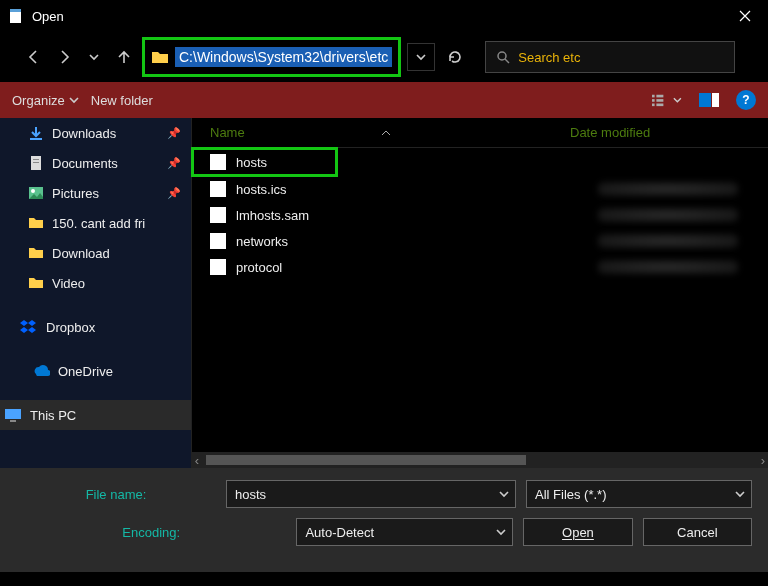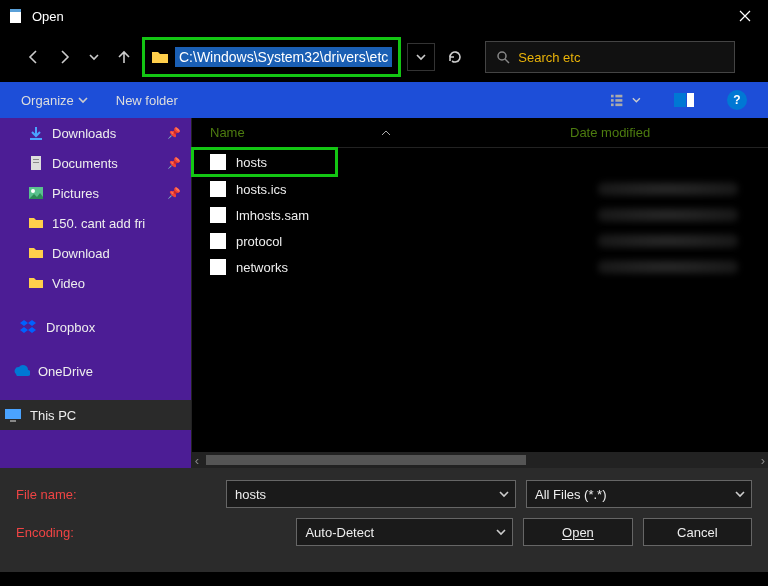--- a/index.html
+++ b/index.html
@@ -32,46 +32,46 @@
     font-size: 14px; white-space: nowrap;
   }
   .dd-caret { width: 28px; height: 28px; border:1px solid #333; display:flex;align-items:center;justify-content:center;}
   .refresh { width: 28px; height: 28px; display:flex;align-items:center;justify-content:center;}
   .searchbox {
     flex: 1; height: 32px; border:1px solid #444; background:#111;
     display:flex; align-items:center; gap:8px; padding:0 10px; color:#eab308;
     margin-left: 10px; max-width: 250px;
   }
   .toolbar {
-    height: 36px; display:flex; align-items:center; gap:28px;
-    padding: 0 21px; background:#1d4ed8; color:#ddd;
+    height: 36px; display:flex; align-items:center; gap:12px;
+    padding: 0 12px; background:#7f1d1d; color:#ddd;
   }
   .toolbar .spacer { flex:1; }
   .viewbtn { width: 30px; height:24px; display:flex;align-items:center;justify-content:center; }
   .helpbtn { width:20px;height:20px;border-radius:50%;background:#0078d4;color:#fff;display:flex;align-items:center;justify-content:center;font-size:12px;font-weight:bold;}
   .main { display:flex; height: 350px; }
-  .sidebar { width: 192px; background:#4c1d95; overflow:hidden; border-right:1px solid #222;}
+  .sidebar { width: 192px; background:#0f172a; overflow:hidden; border-right:1px solid #222;}
   .side-item { display:flex; align-items:center; gap:8px; height:30px; padding:0 10px 0 28px; color:#eee; white-space:nowrap; overflow:hidden;}
   .side-item.sel { background:#2a2a2a; }
   .side-item .pin { margin-left:auto; color:#888; font-size:11px;}
   .side-group { padding-left: 20px; text-align: center; }
   .side-spacer { height: 14px; }
   .filearea { flex:1; display:flex; flex-direction:column; background:#000;}
   .colheader { display:flex; height:30px; align-items:center; border-bottom:1px solid #222; color:#4d7c0f; padding-left:18px;}
   .col-name { width: 340px; display:flex; align-items:center; gap:6px;}
   .filelist { flex:1; }
   .file-row { display:flex; align-items:center; height:26px; padding-left:18px; gap:10px; color:#eee;}
   .file-row.sel { border:3px solid #13c613; margin: -1px 430px -1px -1px; padding-left:16px; height:30px; }
   .file-ico { width:16px; height:16px; background:#fff; flex-shrink:0;}
   .blur-col { width: 140px; height: 14px; background: radial-gradient(#2a2a2a,#111); border-radius:6px; filter: blur(3px); margin-left:auto; margin-right:30px;}
   .hscroll { height:16px; background:#222; display:flex; align-items:center;}
   .hscroll .thumb { background:#555; height:10px; }
   .bottom { background:#2b2b2b; padding: 12px 16px 16px 16px; }
   .form-row { display:flex; align-items:center; gap:10px; margin-bottom:10px; }
-  .form-row .label { width: 200px; text-align:left; color:#ef4444;}
+  .form-row .label { width: 200px; text-align:center; color:#14b8a6;}
   .combo { height:28px; border:1px solid #666; background:#1a1a1a; display:flex; align-items:center; padding:0 8px; color:#eee; position:relative;}
   .combo .caret { position:absolute; right:6px; top:8px; }
   .btn { width:110px; height:28px; border:1px solid #666; background:#1a1a1a; display:flex; align-items:center; justify-content:center; color:#eee;}
   .caret-svg { width:10px; height:10px; }
   .folder-y { fill:#ffcf4b; }
   .arrow { stroke:#ccc; stroke-width:1.6; fill:none; }
 </style>
 </head>
 <body>
 
@@ -220,21 +220,21 @@
       <span>Video</span>
     </div>
     <div class="side-spacer"></div>
     <div class="side-item side-group" style="padding-left:20px;">
       <svg width="18" height="16" viewBox="0 0 18 16">
           <path fill="#0061ff" d="M4 1 L8 4 L4 7 L0 4z M12 1 L16 4 L12 7 L8 4z M4 8 L8 11 L4 14 L0 11z M12 8 L16 11 L12 14 L8 11z"></path>
         </svg>
       <span>Dropbox</span>
     </div>
     <div class="side-spacer"></div>
-    <div class="side-item side-group" style="padding-left:12px;">
+    <div class="side-item side-group" style="padding-left:32px;">
       <svg width="18" height="14" viewBox="0 0 18 14">
           <path fill="#0078d4" d="M4 10 a4 4 0 0 1 3 -7 a5 5 0 0 1 9 3 a3 3 0 0 1 -1 6 h-10 a3 3 0 0 1 -1 -2z"></path>
         </svg>
       <span>OneDrive</span>
     </div>
     <div class="side-spacer"></div>
     <div class="side-item side-group sel" style="padding-left:4px;">
       <svg width="18" height="14" viewBox="0 0 18 14">
           <rect x="1" y="1" width="16" height="10" fill="#4aa3ff"></rect>
           <rect x="6" y="12" width="6" height="2" fill="#888"></rect>
@@ -265,26 +265,26 @@
         <span>hosts.ics</span>
         <div class="blur-col"></div>
       </div>
       <div class="file-row">
         <div class="file-ico"></div>
         <span>lmhosts.sam</span>
         <div class="blur-col"></div>
       </div>
       <div class="file-row">
         <div class="file-ico"></div>
+        <span>networks</span>
+        <div class="blur-col"></div>
+      </div>
+      <div class="file-row">
+        <div class="file-ico"></div>
         <span>protocol</span>
-        <div class="blur-col"></div>
-      </div>
-      <div class="file-row">
-        <div class="file-ico"></div>
-        <span>networks</span>
         <div class="blur-col"></div>
       </div>
     </div>
     <div class="hscroll">
       <div style="width:10px;text-align:center;color:#888;">‹</div>
       <div class="thumb" style="width:320px;margin-left:4px;"></div>
       <div style="flex:1"></div>
       <div style="width:10px;text-align:center;color:#888;">›</div>
     </div>
   </div>

